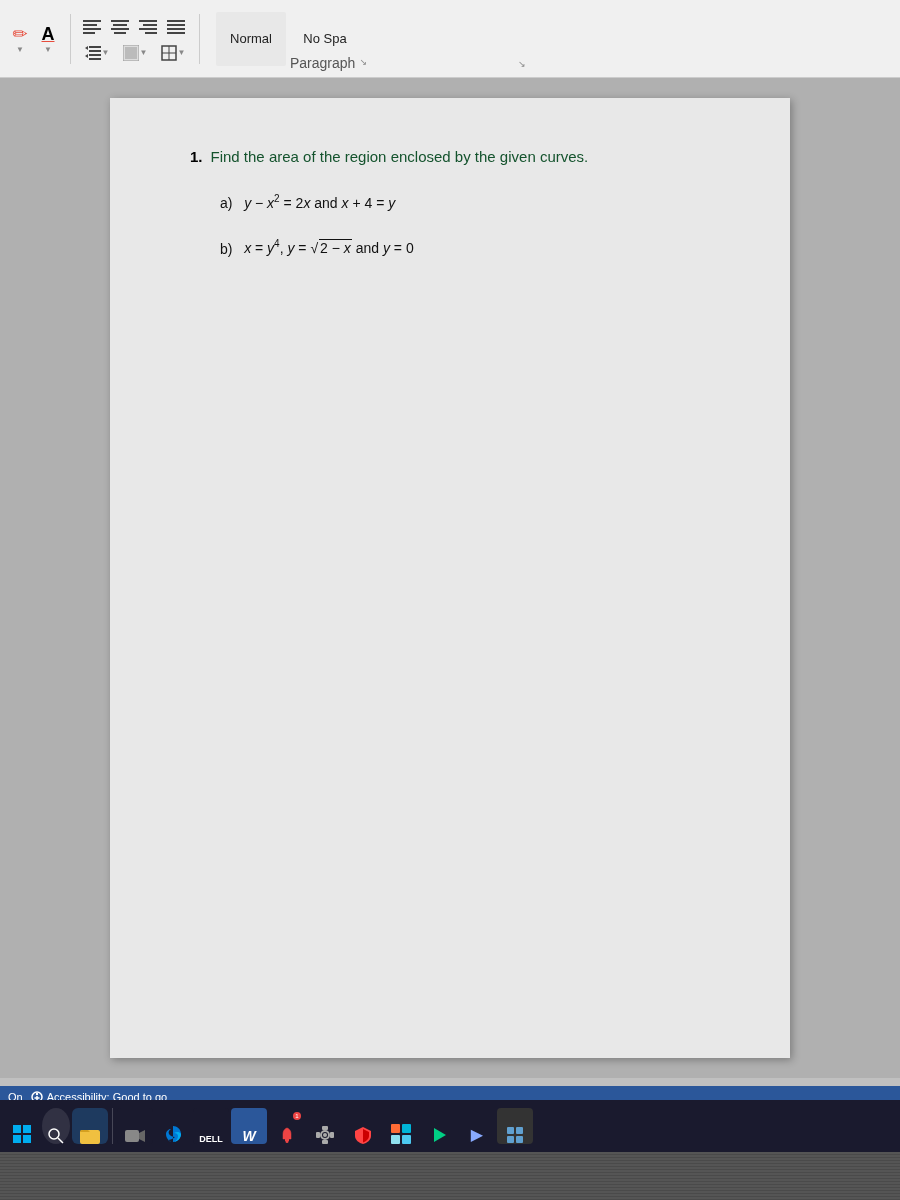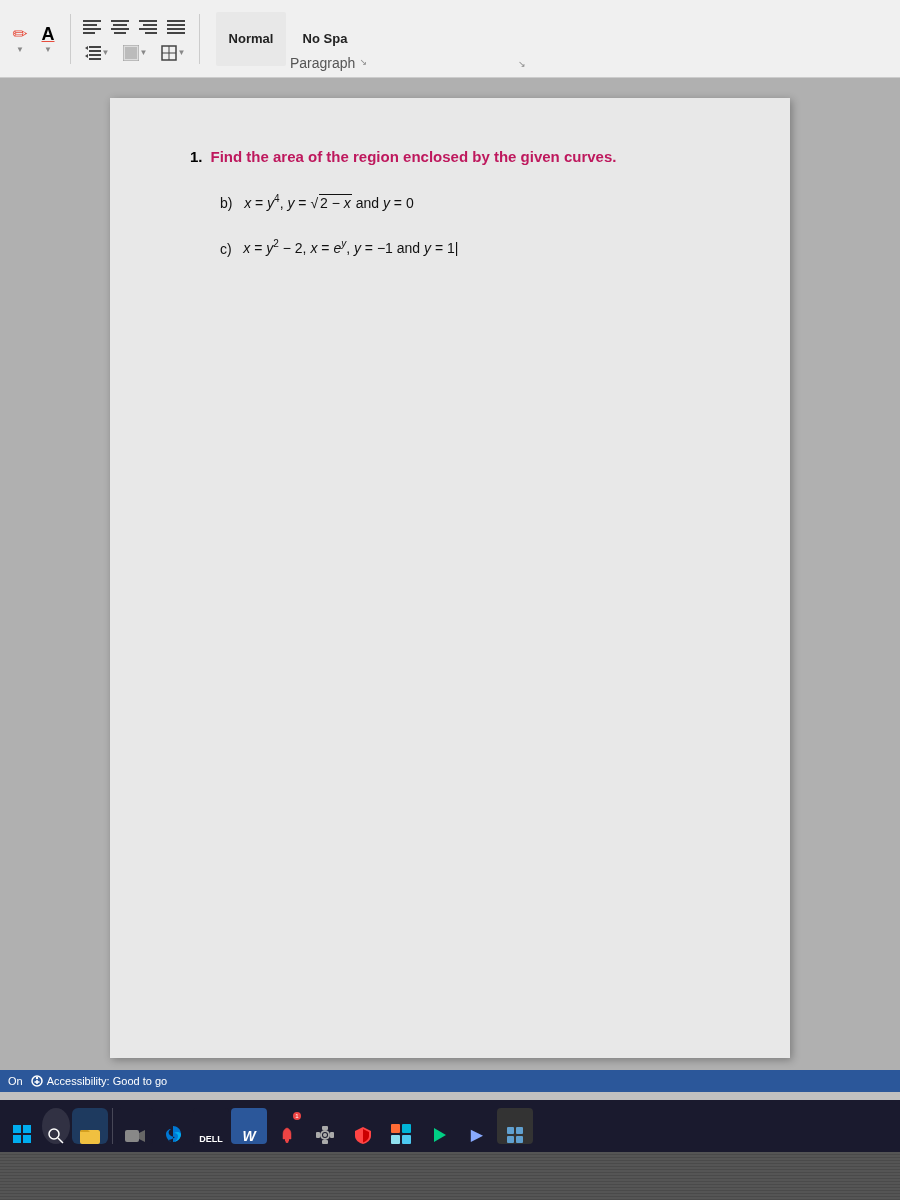--- a/index.html
+++ b/index.html
@@ -94,21 +94,21 @@
     .style-normal {
       background: #e8e8e8;
     }
 
     .style-nospacing {
       background: transparent;
     }
 
     .style-name {
       font-size: 13px;
-      font-weight: 700;
+      font-weight: 400;
       color: #222;
       text-align: right;
     }
 
     
     .document-area {
       width: 100%;
       height: 1000px;
       background: #b0b0b0;
       display: flex;
@@ -361,52 +361,52 @@
     <span class="corner-icon">↘</span>
   </div>
 
 </div>
 
 <div class="document-area">
   <div class="document-page">
 
     <div style="display:flex; gap:8px; margin-bottom:28px;">
       <span class="problem-number">1.</span>
-      <span style="font-size:15px; font-weight:700; color:#be185d;">Find the area of the region enclosed by the given curves.</span>
+      <span style="font-size:15px; font-weight:400; color:#14532d;">Find the area of the region enclosed by the given curves.</span>
     </div>
 
+    <div class="sub-problem">
+      <div style="font-size:14px; color:#111; margin-bottom:4px;">
+        <span>a)</span>
+        &nbsp;
+        <span>
+          <i>y</i> − <i>x</i><sup>2</sup> = 2<i>x</i> and <i>x</i> + 4 = <i>y</i>
+        </span>
+      </div>
+    </div>
 
     <div class="sub-problem">
       <div style="font-size:14px; color:#111; margin-bottom:4px;">
         <span>b)</span>
         &nbsp;
         <span>
           <i>x</i> = <i>y</i><sup>4</sup>, <i>y</i> = <span style="display:inline-block; position:relative;">
             <span style="position:relative; display:inline-block;">
               √<span style="border-top: 1.5px solid #111; padding-left:1px; padding-right:1px; margin-left:1px;"><span style="">2 − </span><i>x</i></span>
             </span>
           </span> and <i>y</i> = 0
         </span>
       </div>
     </div>
 
-    <div class="sub-problem">
-      <div style="font-size:14px; color:#111; margin-bottom:4px;">
-        <span>c)</span>
-        &nbsp;
-        <span>
-          <i>x</i> = <i>y</i><sup>2</sup> − 2, <i>x</i> = <i>e</i><sup><i>y</i></sup>, <i>y</i> = −1 and <i>y</i> = 1|
-        </span>
-      </div>
-    </div>
 
   </div>
 </div>
 
-<div class="statusbar" style="bottom: 108px;">
+<div class="statusbar" style="bottom: 92px;">
   <span class="status-text">On</span>
   <span class="accessibility-text">
     <svg width="12" height="12" viewBox="0 0 12 12">
       <circle cx="6" cy="6" r="5" fill="none" stroke="white" stroke-width="1.5"></circle>
       <circle cx="6" cy="3" r="1.2" fill="white"></circle>
       <line x1="6" y1="5" x2="6" y2="9" stroke="white" stroke-width="1.5"></line>
       <line x1="3.5" y1="7" x2="8.5" y2="7" stroke="white" stroke-width="1.5"></line>
     </svg>
     <span>Accessibility: Good to go</span>
   </span>

